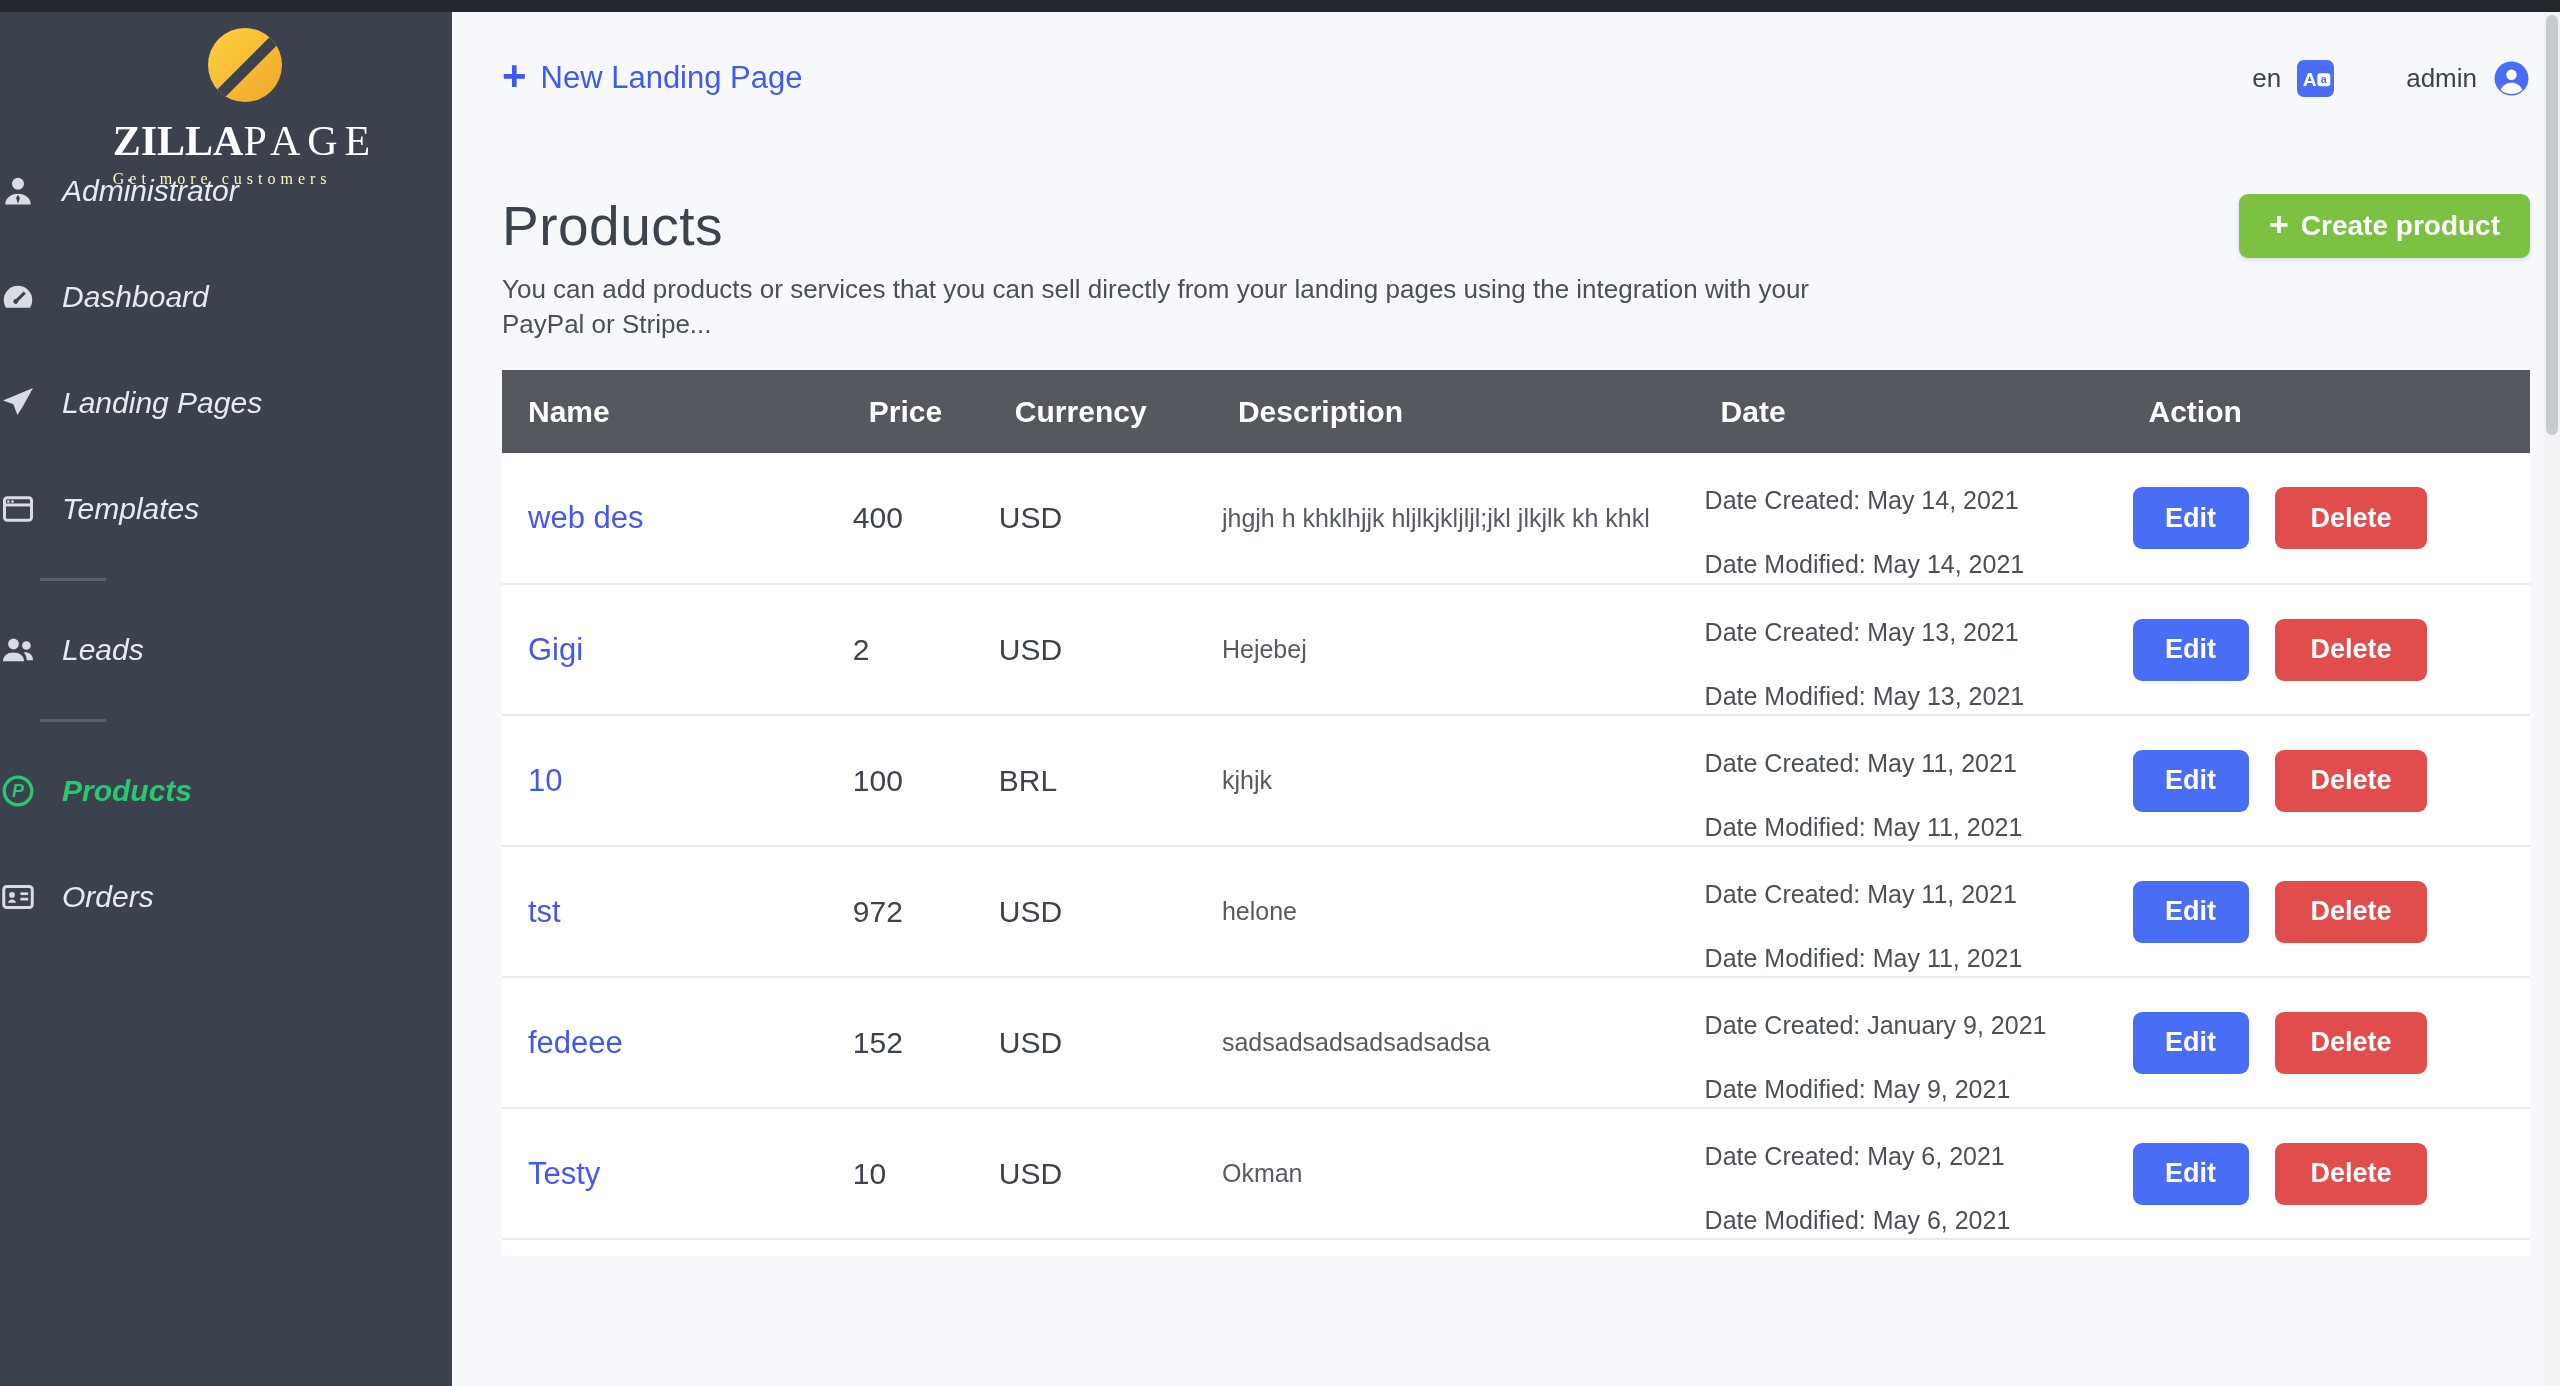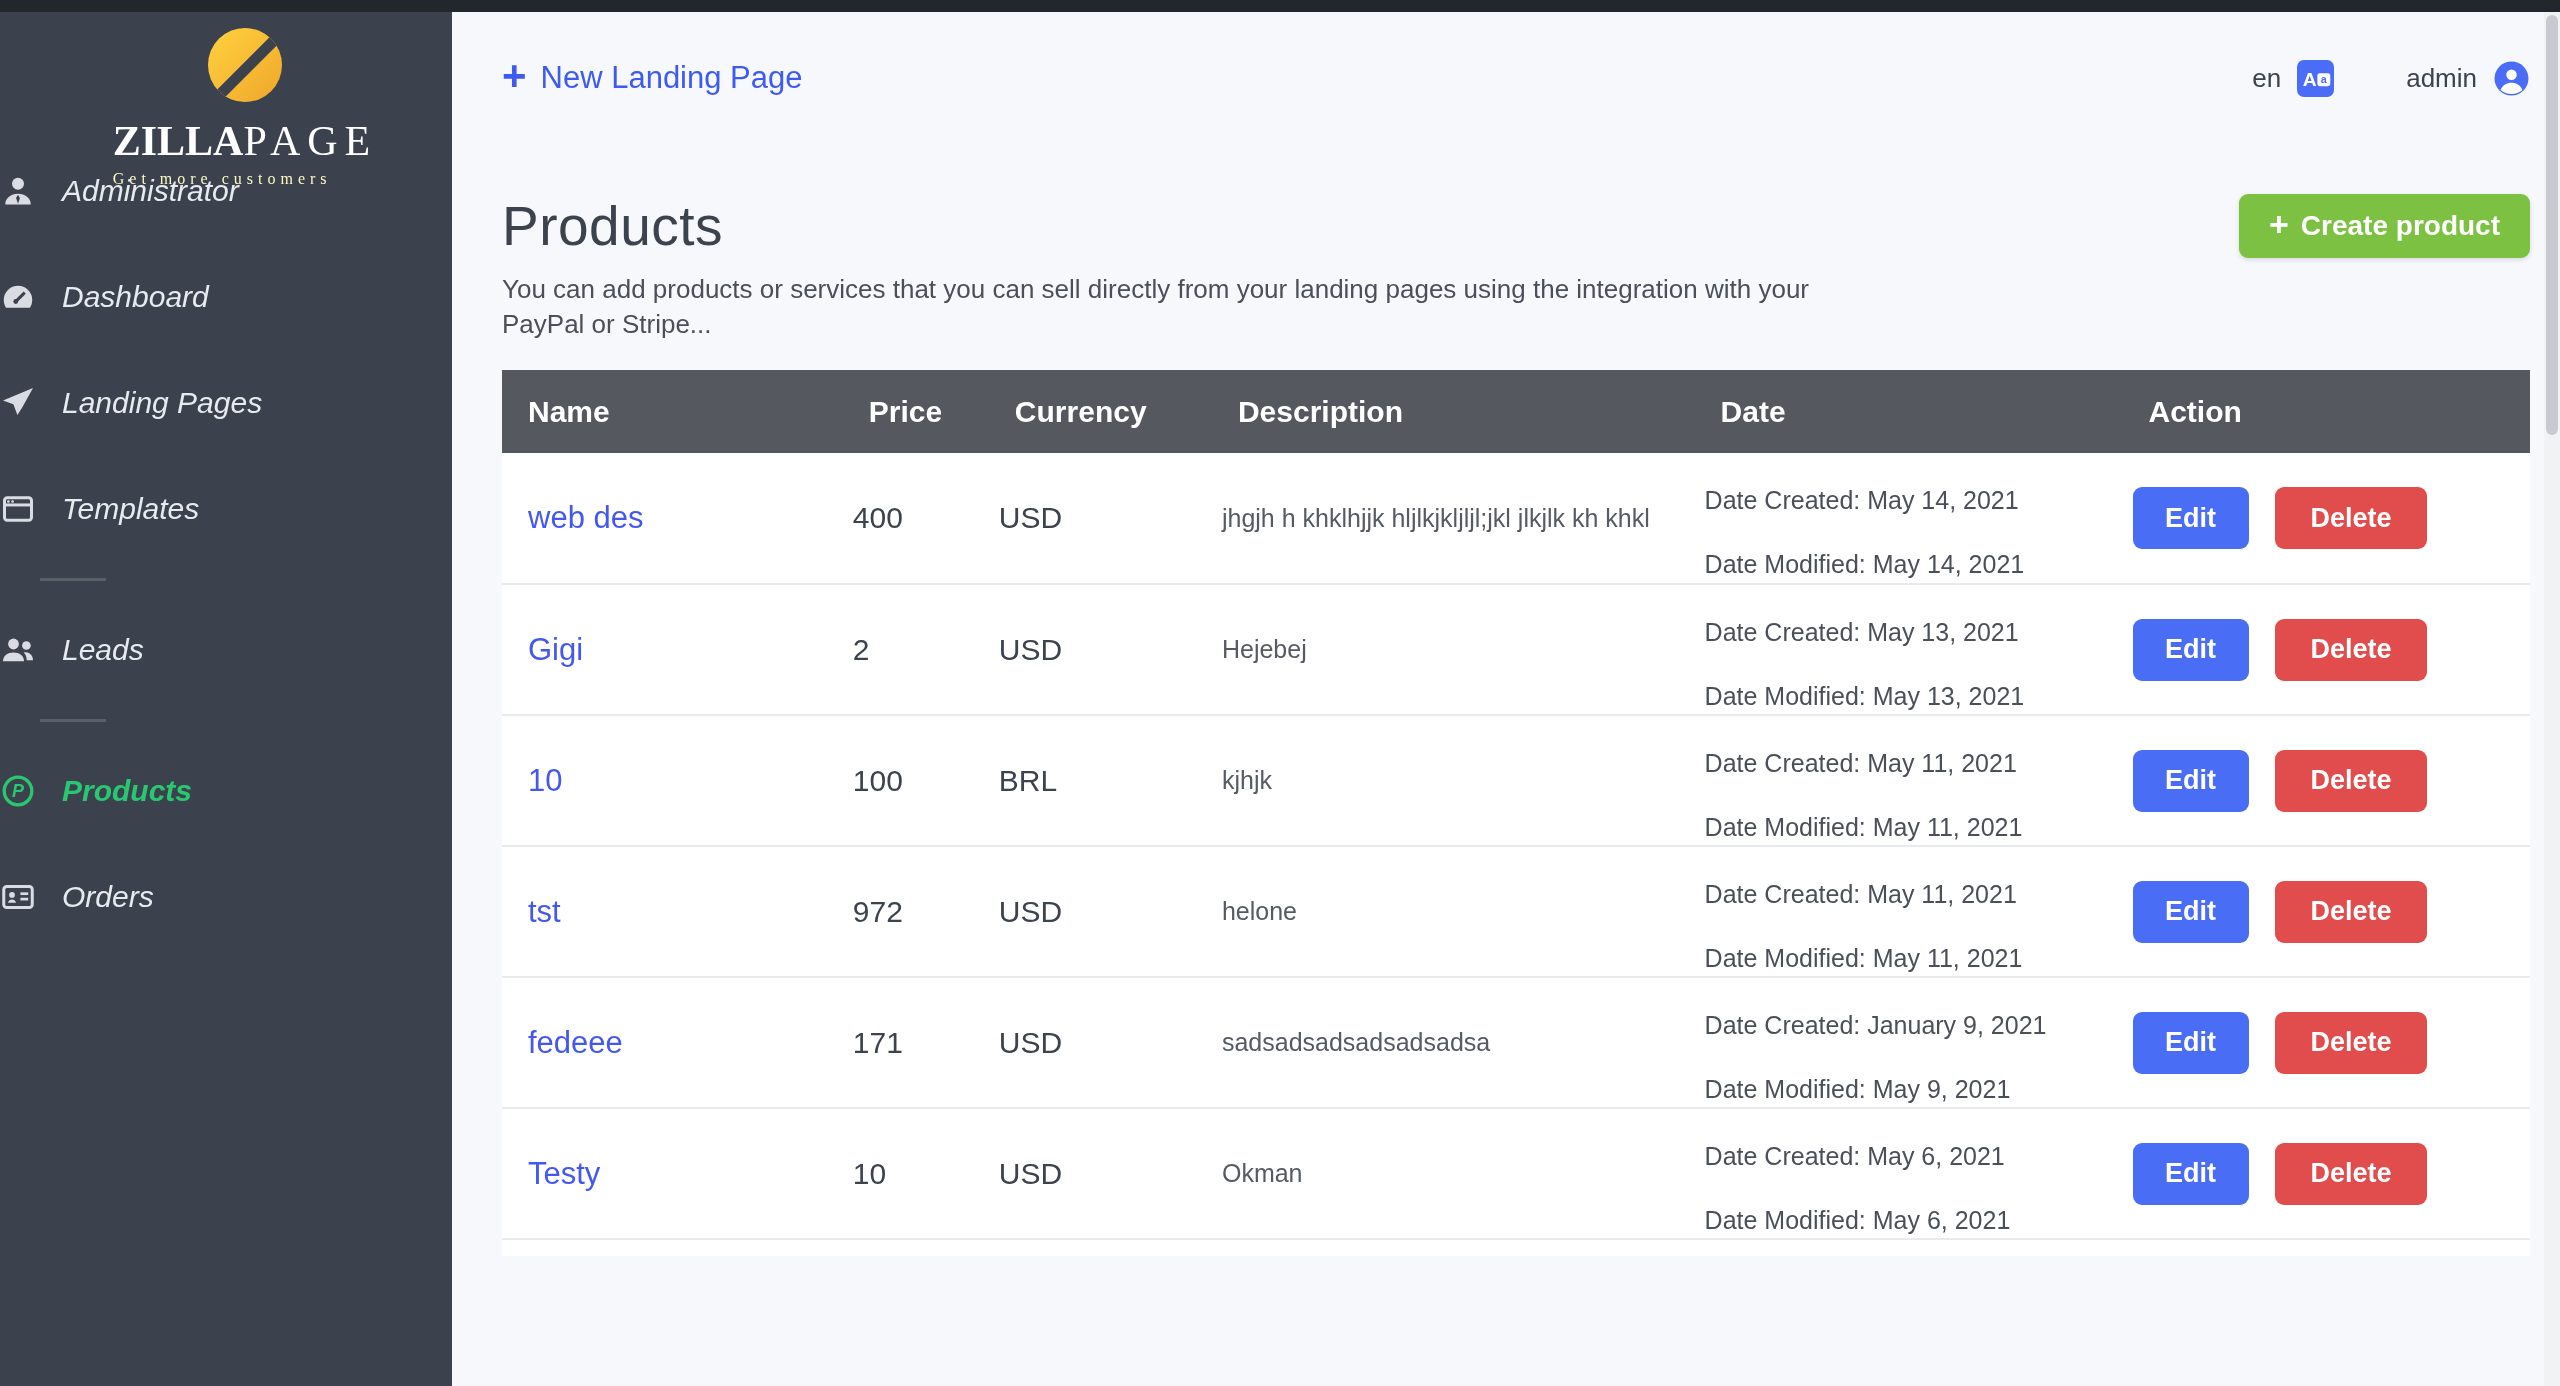--- a/index.html
+++ b/index.html
@@ -276,21 +276,21 @@
       <div>Date Modified: May 11, 2021</div>
     </td>
     <td class="cell-action">
       <button class="btn btn-edit">Edit</button>
       <button class="btn btn-delete">Delete</button>
     </td>
   </tr>
 
   <tr class="product-row">
     <td class="first cell-name"><a class="name-link" href="#">fedeee</a></td>
-    <td class="cell-price">171</td>
+    <td class="cell-price">152</td>
     <td class="cell-currency">USD</td>
     <td class="cell-desc">sadsadsadsadsadsadsa</td>
     <td class="cell-date">
       <div>Date Created: January 9, 2021</div>
       <div>Date Modified: May 9, 2021</div>
     </td>
     <td class="cell-action">
       <button class="btn btn-edit">Edit</button>
       <button class="btn btn-delete">Delete</button>
     </td>

